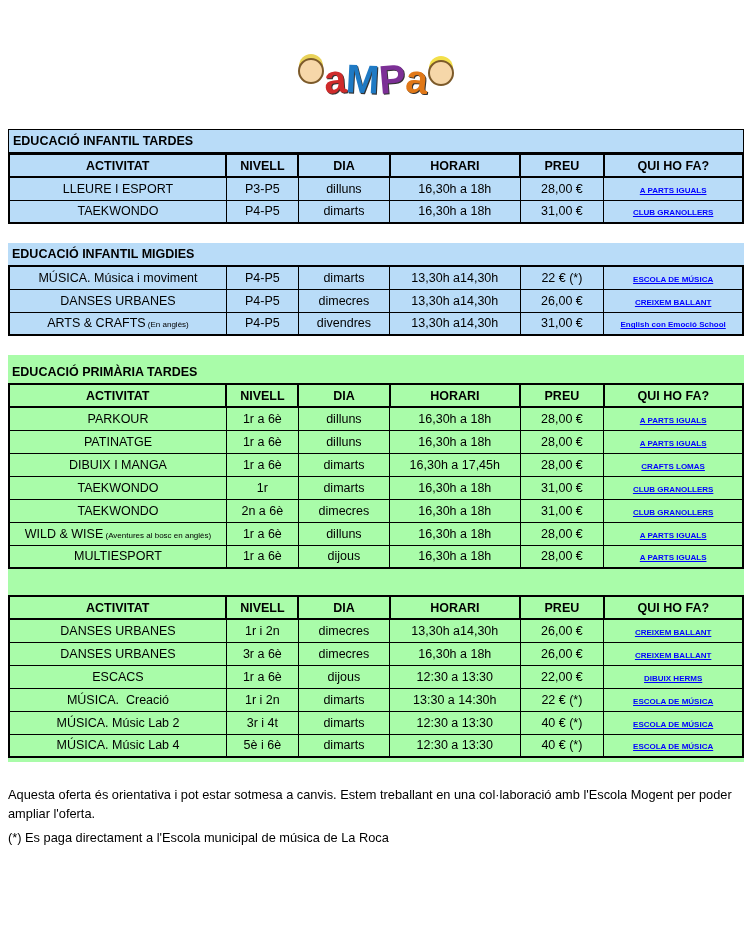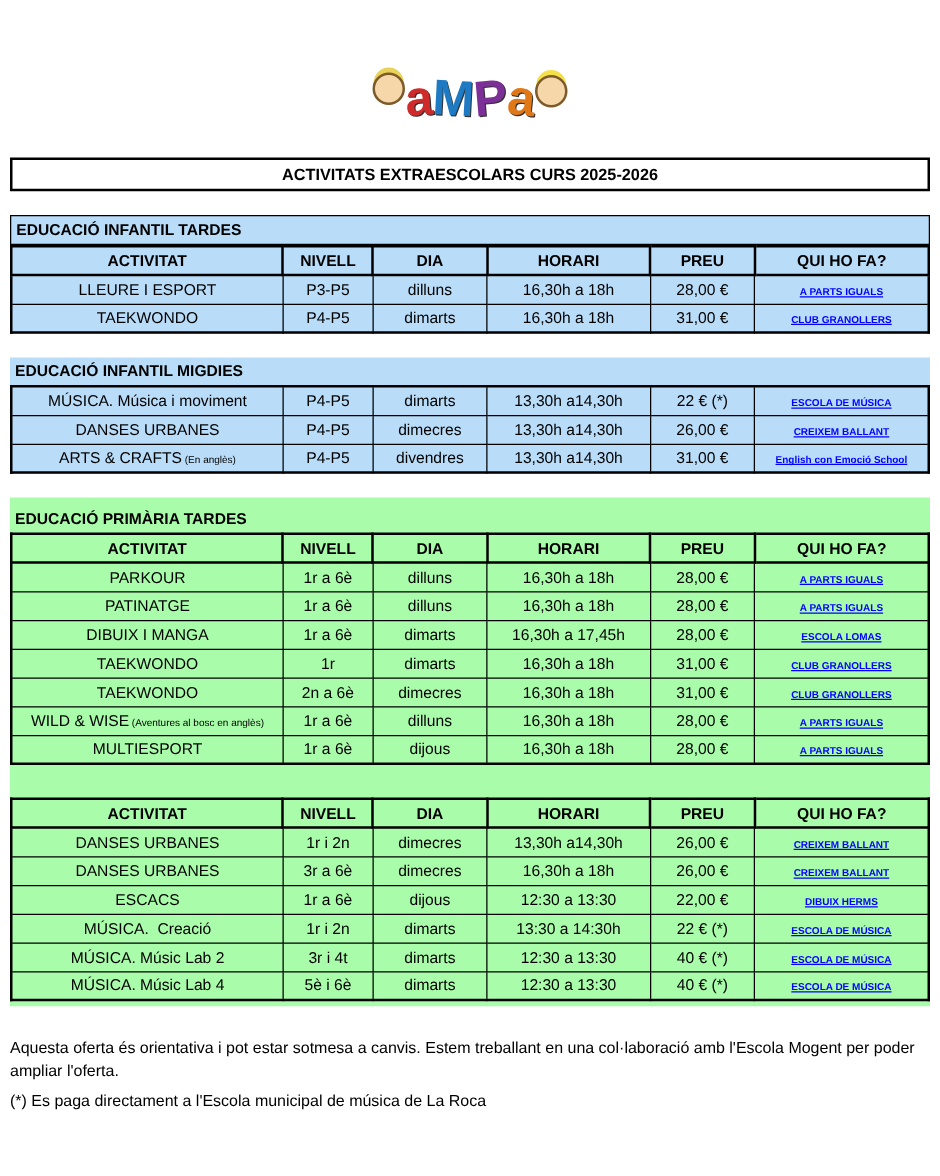--- a/index.html
+++ b/index.html
@@ -60,21 +60,20 @@
 <body>
 
 <div class="page">
 
   <div class="logo">
     <span class="kid kid-left"></span>
     <span class="l l1">a</span><span class="l l2">M</span><span class="l l3">P</span><span class="l l4">a</span>
     <span class="kid kid-right"></span>
   </div>
 
-  <div class="title-box">ACTIVITATS EXTRAESCOLARS CURS 2025-2026</div>
 
   <section class="section blue">
     <div class="sec-heading boxed">EDUCACIÓ INFANTIL TARDES</div>
     <table class="grid">
       <thead>
         <tr>
           <th class="c-act">ACTIVITAT</th>
           <th class="c-niv">NIVELL</th>
           <th class="c-dia">DIA</th>
           <th class="c-hor">HORARI</th>
@@ -166,21 +165,21 @@
             <td class="c-hor">16,30h a 18h</td>
             <td class="c-preu">28,00 €</td>
             <td class="c-qui"><a class="link">A PARTS IGUALS</a></td>
           </tr>
           <tr>
             <td class="c-act"><span>DIBUIX I MANGA</span><span class="note"></span></td>
             <td class="c-niv">1r a 6è</td>
             <td class="c-dia">dimarts</td>
             <td class="c-hor">16,30h a 17,45h</td>
             <td class="c-preu">28,00 €</td>
-            <td class="c-qui"><a class="link">ESCOLA LOMAS</a></td>
+            <td class="c-qui"><a class="link">CRAFTS LOMAS</a></td>
           </tr>
           <tr>
             <td class="c-act"><span>TAEKWONDO</span><span class="note"></span></td>
             <td class="c-niv">1r</td>
             <td class="c-dia">dimarts</td>
             <td class="c-hor">16,30h a 18h</td>
             <td class="c-preu">31,00 €</td>
             <td class="c-qui"><a class="link">CLUB GRANOLLERS</a></td>
           </tr>
           <tr>

